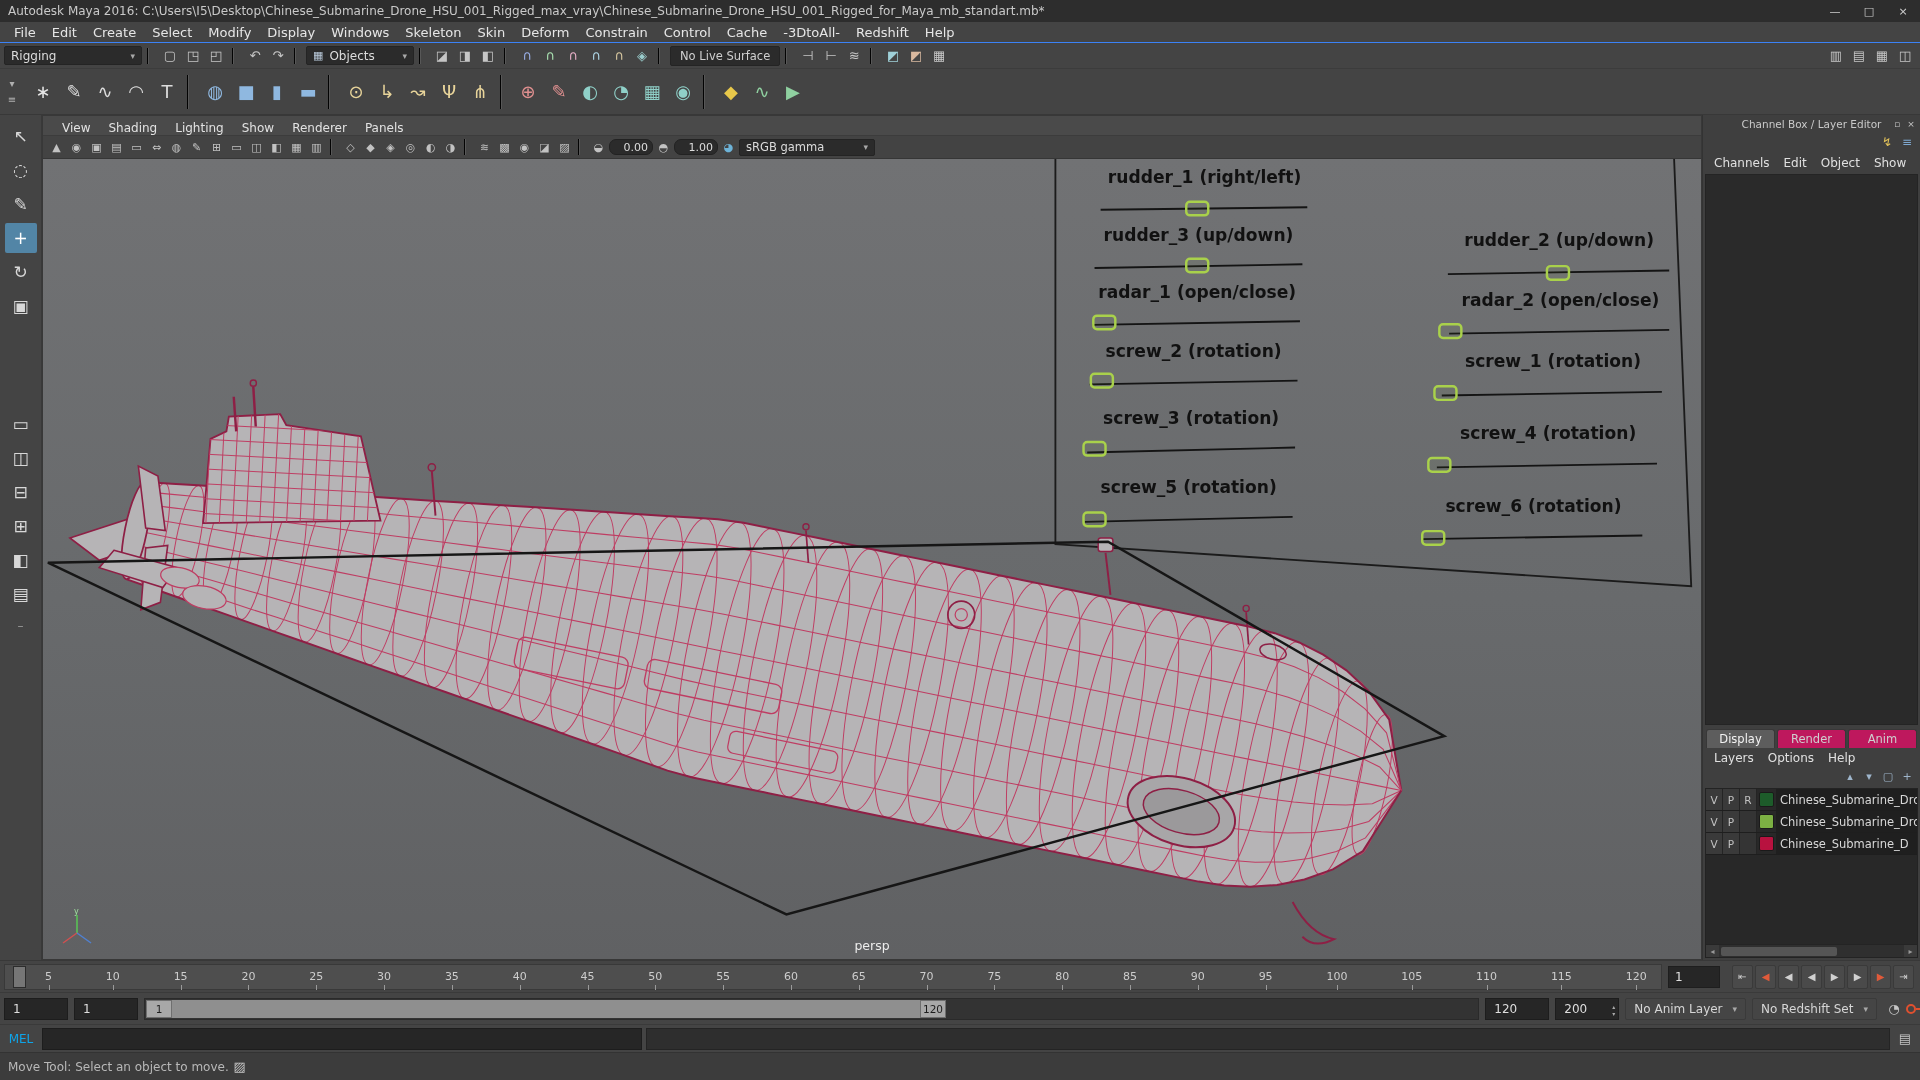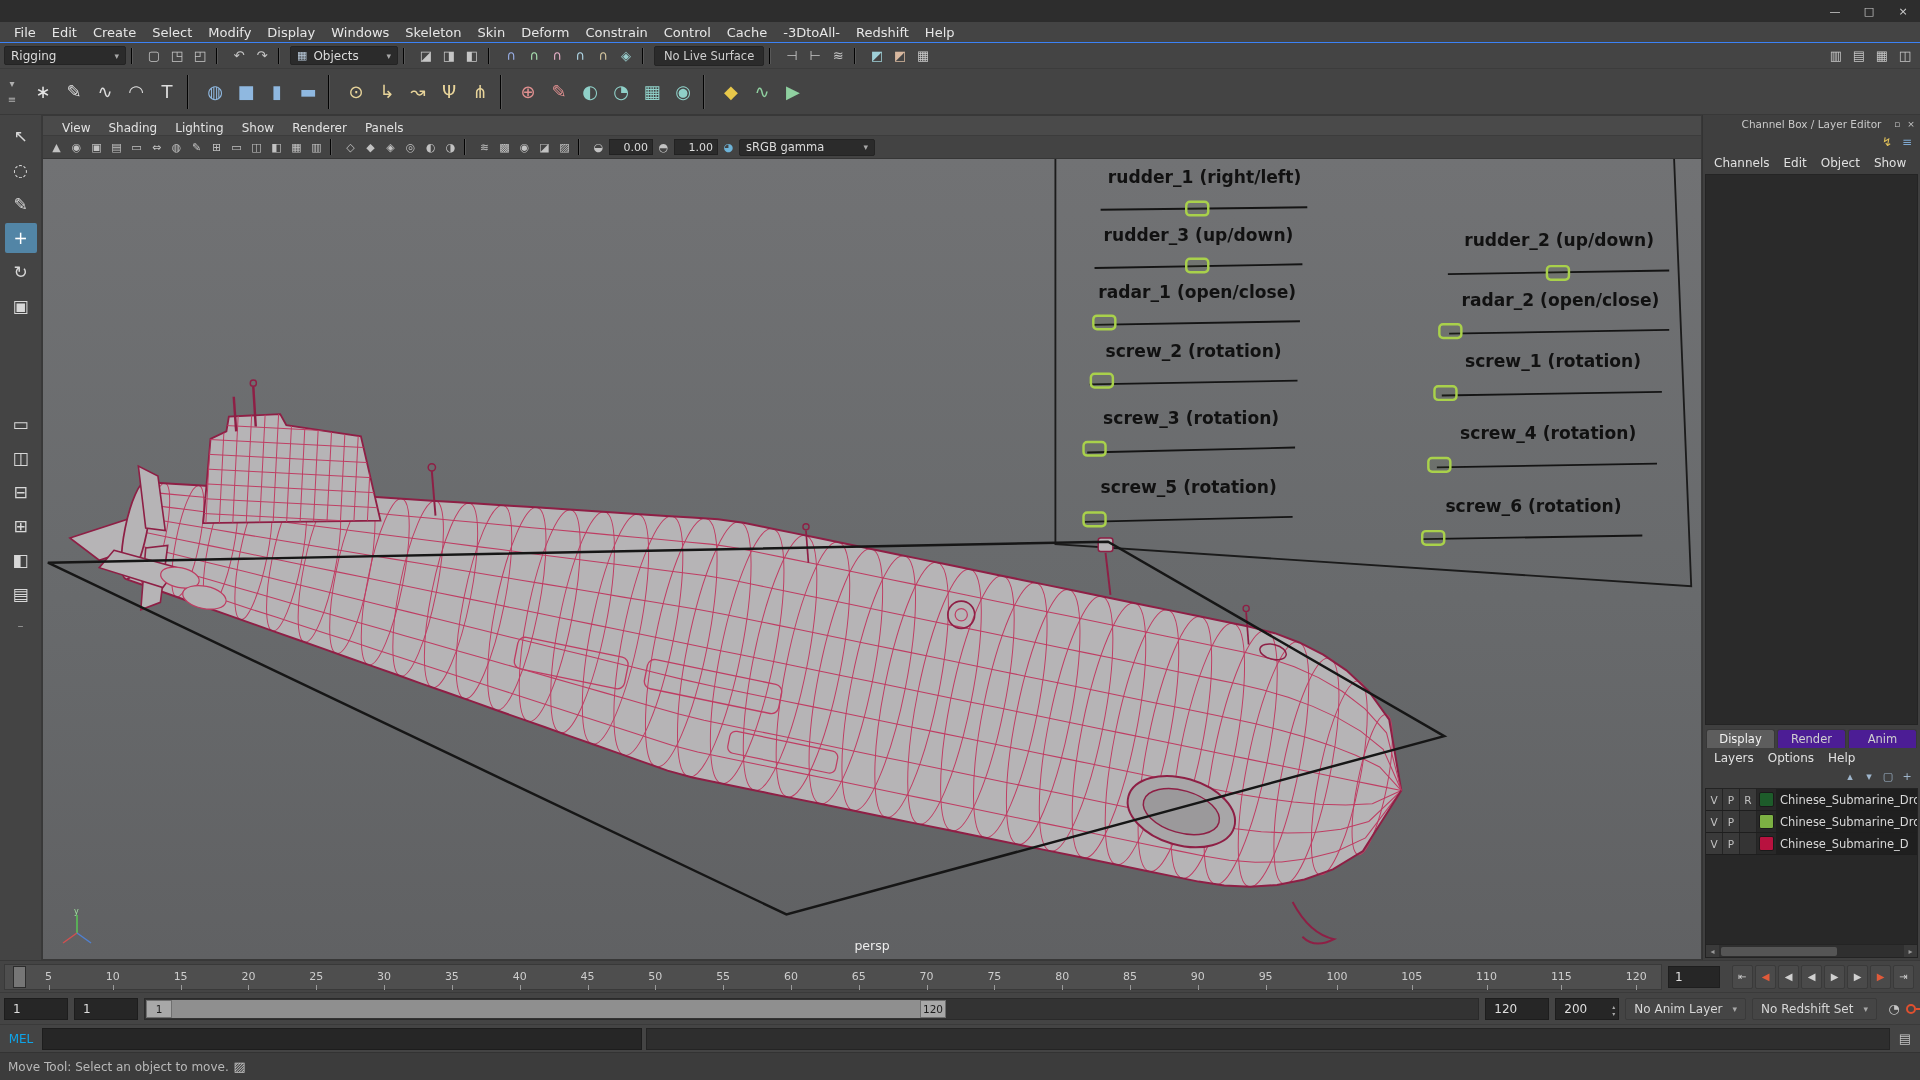--- a/index.html
+++ b/index.html
@@ -13,21 +13,21 @@
   .win-controls{margin-left:auto;display:flex}
   .win-btn{width:34px;height:22px;display:inline-flex;align-items:center;justify-content:center;color:#cfcfcf;font-size:11px}
 
   
   .menu-bar{height:21px;background:#444;border-bottom:1px solid #3b82f6;display:flex;align-items:center;padding-left:6px;flex:0 0 auto}
   .menu-item{padding:0 8px;font-size:13px;color:#e6e6e6;white-space:nowrap}
 
   
   .status-line{height:26px;background:#444;display:flex;align-items:center;padding:0 4px;gap:2px;border-bottom:1px solid #3c3c3c;flex:0 0 auto}
   .dropdown{background:#2b2b2b;border:1px solid #242424;border-radius:2px;color:#dcdcdc;font-size:12px;display:flex;align-items:center;gap:6px;padding:1px 6px;height:19px}
-  .menuset{width:122px}
+  .menuset{width:138px}
   .objmode{width:108px}
   .caret{margin-left:auto;font-size:9px;color:#a8a8a8}
   .mini{font-size:11px;color:#b8c8d8}
   .sep{width:7px;height:16px;border-left:2px groove #585858;margin:0 3px;flex:0 0 auto}
   .icon{width:22px;height:22px;display:inline-flex;align-items:center;justify-content:center;color:#c6c6c6;font-size:13px;border-radius:2px;flex:0 0 auto}
   .igroup{display:inline-flex;gap:1px;align-items:center}
   .live-surface{font-size:11.5px;color:#cfcfcf;background:#2b2b2b;border:1px solid #242424;padding:2px 9px;border-radius:2px;white-space:nowrap}
   .spacer{flex:1}
 
   
@@ -44,21 +44,21 @@
   .toolbox .icon{width:32px;height:30px;font-size:17px;color:#d8d8d8}
   .toolbox .icon.active{background:#5285a6;color:#fff}
   .tb-gap{height:88px}
   .tb-dash{color:#9a9a9a;font-size:12px;margin-top:10px}
 
   .viewport-panel{flex:1;display:flex;flex-direction:column;min-width:0;border:1px solid #383838}
   .panel-menu{height:20px;background:#4a4a4a;display:flex;align-items:flex-end;padding-left:10px;border-bottom:1px solid #3c3c3c;flex:0 0 auto}
   .panel-menu .menu-item{font-size:12px;padding:0 9px;color:#e2e2e2}
   .panel-toolbar{height:23px;background:#434343;display:flex;align-items:center;padding:0 4px;gap:1px;border-bottom:1px solid #363636;flex:0 0 auto}
   .panel-toolbar .icon{width:19px;height:19px;font-size:11px;color:#c2c2c2}
-  .ptfield{width:44px;height:16px;background:#2b2b2b;border:1px solid #222;color:#ddd;font-size:11px;display:flex;align-items:center;justify-content:flex-end;padding-right:4px;border-radius:0}
+  .ptfield{width:44px;height:16px;background:#2b2b2b;border:1px solid #222;color:#ddd;font-size:11px;display:flex;align-items:center;justify-content:flex-end;padding-right:4px;border-radius:7px}
   .cs-dd{width:136px;height:17px;font-size:11.5px}
 
   .viewport{flex:1;position:relative;overflow:hidden;background:linear-gradient(180deg,#717274 0%,#686a6c 55%,#606163 100%)}
   #scene{position:absolute;inset:0;width:100%;height:100%}
   .persp-label{position:absolute;left:50%;bottom:6px;transform:translateX(-50%);color:#ececec;font-size:12.5px}
   .axis-svg{position:absolute;left:12px;bottom:6px}
 
   .ctrl line{stroke:#141414;stroke-width:1.5}
   .ctrl text{font-family:"DejaVu Sans",sans-serif;font-size:14px;font-weight:bold;fill:#111;text-anchor:middle}
   .ctrl rect{fill:rgba(150,200,80,0.05);stroke:#a9d14b;stroke-width:2}
@@ -67,21 +67,21 @@
   .right-panel{width:218px;background:#3f3f3f;display:flex;flex-direction:column;border-left:1px solid #333;flex:0 0 auto}
   .rp-header{height:18px;display:flex;align-items:center;justify-content:center;position:relative;color:#c9c9c9;font-size:10.5px;flex:0 0 auto}
   .hicons{position:absolute;right:2px;top:2px;display:flex}
   .hicons .icon{width:14px;height:14px;font-size:9px}
   .rp-quick{height:20px;display:flex;justify-content:flex-end;padding-right:4px;gap:2px;flex:0 0 auto}
   .rp-quick .icon{width:18px;height:18px;font-size:12px}
   .rp-menus{height:20px;display:flex;align-items:center;padding:0 4px;flex:0 0 auto}
   .rp-menus .menu-item{font-size:12px;padding:0 7px;color:#e0e0e0}
   .rp-channels{flex:1;background:#2a2a2a;margin:1px 2px;border:1px solid #242424;min-height:0}
   .rp-tabs{height:22px;display:flex;align-items:flex-end;padding:0 3px;gap:2px;flex:0 0 auto}
-  .rp-tab{flex:1;height:19px;background:#4c1d95;border:1px solid #383838;border-bottom:none;border-radius:3px 3px 0 0;display:flex;align-items:center;justify-content:center;font-size:11.5px;color:#cfcfcf}
+  .rp-tab{flex:1;height:19px;background:#be185d;border:1px solid #383838;border-bottom:none;border-radius:3px 3px 0 0;display:flex;align-items:center;justify-content:center;font-size:11.5px;color:#cfcfcf}
   .rp-tab.active{background:#5d5d5d;color:#f2f2f2}
   .rp-licons{height:20px;display:flex;justify-content:flex-end;gap:1px;padding-right:4px;flex:0 0 auto}
   .rp-licons .icon{width:18px;height:16px;font-size:11px;color:#9fb6cc}
   #layer-list{height:170px;background:#282828;margin:0 2px 2px;border:1px solid #232323;display:flex;flex-direction:column;flex:0 0 auto}
   .layer-row{height:22px;display:flex;align-items:stretch;border-bottom:1px solid #1e1e1e;flex:0 0 auto}
   .ltog{width:17px;display:flex;align-items:center;justify-content:center;font-size:10.5px;color:#c2c2c2;border-right:1px solid #242424;background:#3a3a3a}
   .ltog.empty{background:#343434}
   .lswatch{width:15px;margin:3px 2px;border-radius:2px;border:1px solid #1a1a1a}
   .lname{flex:1;display:flex;align-items:center;padding-left:4px;font-size:11.5px;color:#d8d8d8;background:#1f1f1f;white-space:nowrap;overflow:hidden}
   .hscroll{margin-top:auto;height:13px;background:#2f2f2f;border-top:1px solid #242424;display:flex;align-items:center}
@@ -119,20 +119,21 @@
   .cmd-result{flex:1;height:22px;background:#2e2e2e;border:1px solid #242424}
   .help-row{height:28px;background:#3c3c3c;display:flex;align-items:center;padding:0 8px;color:#b8b8b8;font-size:12px;border-top:1px solid #333;flex:0 0 auto}
   .help-row .icon{margin-left:auto}
 </style>
 </head>
 <body>
 
 <div class="app">
 
   <div class="title-bar">
+    <span class="title-text" title="Autodesk Maya 2016: C:\Users\I5\Desktop\Chinese_Submarine_Drone_HSU_001_Rigged_max_vray\Chinese_Submarine_Drone_HSU_001_Rigged_for_Maya_mb_standart.mb*">Autodesk Maya 2016: C:\Users\I5\Desktop\Chinese_Submarine_Drone_HSU_001_Rigged_max_vray\Chinese_Submarine_Drone_HSU_001_Rigged_for_Maya_mb_standart.mb*</span>
     <span class="win-controls">
         <span class="win-btn">—</span>
         <span class="win-btn">□</span>
         <span class="win-btn">×</span>
       </span>
   </div>
 
   <div class="menu-bar">
       <span class="menu-item">File</span>
       <span class="menu-item">Edit</span>

